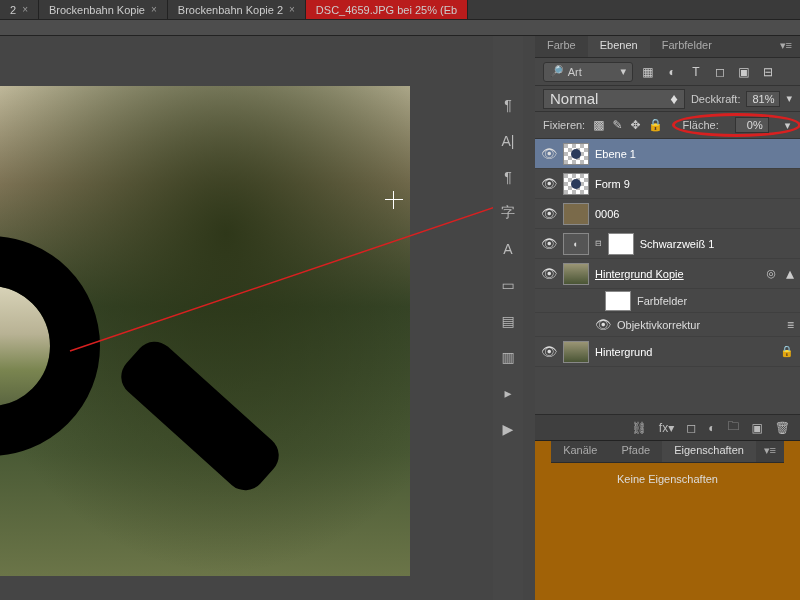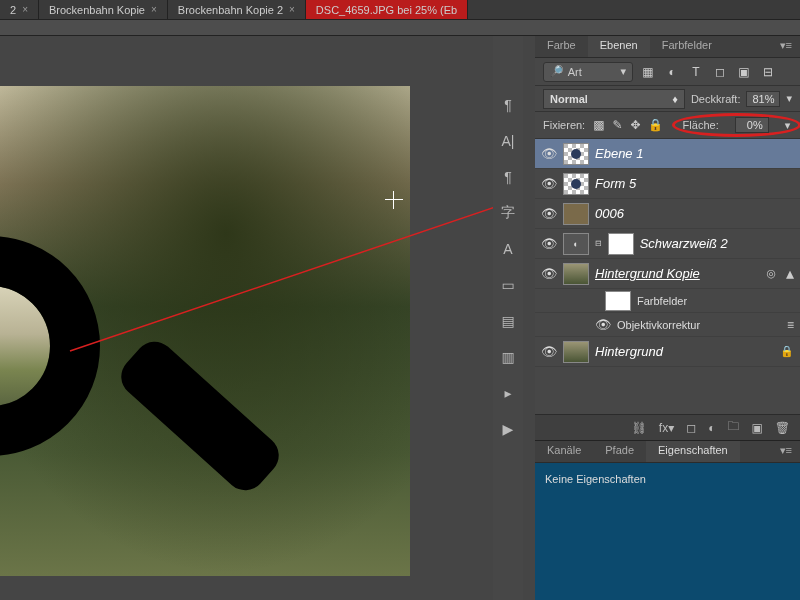--- a/index.html
+++ b/index.html
@@ -43,56 +43,56 @@
 .panel-tabs { display:flex; height:22px; background:#3f3f3f; border-bottom:1px solid #2b2b2b; }
 .ptab { padding:3px 12px; font-size:11px; color:#aaa; cursor:pointer; }
 .ptab.active { background:#474747; color:#ddd; }
 .panel-menu { margin-left:auto; padding:3px 8px; color:#aaa; font-size:11px; }
 
 .toolbar { height:28px; display:flex; align-items:center; padding:0 8px; gap:6px; border-bottom:1px solid #333; }
 .search { flex:0 0 90px; height:20px; background:#555; border:1px solid #333; border-radius:3px; display:flex; align-items:center; padding:0 6px; color:#ccc; font-size:11px; gap:4px; }
 .iconbtn { width:18px; height:18px; display:flex; align-items:center; justify-content:center; color:#ccc; cursor:pointer; font-size:12px; }
 
 .blendrow { height:26px; display:flex; align-items:center; padding:0 8px; gap:6px; border-bottom:1px solid #333; }
-.select { flex:1; height:20px; background:#555; border:1px solid #333; color:#ddd; font-size:11px; padding:0 6px; display:flex; align-items:center; justify-content:space-between;font-weight:bold; }
+.select { flex:1; height:20px; background:#555; border:1px solid #333; color:#ddd; font-size:15px; padding:0 6px; display:flex; align-items:center; justify-content:space-between; }
 .label { color:#ccc; font-size:11px; }
 .val { background:#555; border:1px solid #333; color:#ddd; font-size:11px; padding:1px 5px; min-width:34px; text-align:right; }
 
 .lockrow { height:26px; display:flex; align-items:center; padding:0 8px; gap:8px; }
 .lockicons { display:flex; gap:8px; }
 .lockicons span { color:#ccc; font-size:12px; cursor:pointer; }
 
 .fill-circle { border:3px solid #d82020; border-radius:50%; padding:1px 8px; display:flex; align-items:center; gap:16px; margin-left:auto; }
 
 
 .layers { flex:1; overflow:auto; background:#474747; border-top:1px solid #333; }
 .layer { height:30px; display:flex; align-items:center; padding:0 6px; gap:6px; border-bottom:1px solid #3f3f3f; }
 .layer.sel { background:#667a99; }
 .eye { width:16px; text-align:center; color:#ddd; font-size:13px; cursor:pointer; }
 .thumb { width:26px; height:22px; border:1px solid #888; background:#888; display:flex; align-items:center; justify-content:center; font-size:9px; }
 .thumb.checker { background: repeating-conic-gradient(#fff 0 25%, #bbb 0 50%) 0 0/8px 8px; position:relative; }
 .thumb.checker::after { content:""; width:10px; height:10px; border-radius:50%; background:#2a3a5a; }
 .thumb.white { background:#fff; }
 .thumb.adj { background:#555; color:#ddd; }
 .thumb.photo { background: linear-gradient(#9a9575,#4a5535); }
-.layer-name { color:#fff; font-size:13px;font-style:italic; }
+.layer-name { color:#fff; font-size:11px; }
 .layer-name.u { text-decoration:underline; }
 .link { margin-left:auto; color:#ccc; font-size:11px; }
 .lock { color:#ccc; font-size:11px; margin-left:auto; }
 .filterline { padding-left:70px; height:24px; display:flex; align-items:center; gap:6px; color:#ddd; font-size:11px; border-bottom:1px solid #3f3f3f; }
 .filterline2 { padding-left:60px; height:24px; display:flex; align-items:center; gap:6px; color:#ddd; font-size:11px; border-bottom:1px solid #3f3f3f; }
 .fthumb { width:26px; height:20px; background:#fff; border:1px solid #888; }
 .ftoggle { margin-left:auto; margin-right:6px; color:#ccc; font-size:12px; }
 
 
 .bottomrow { height:26px; background:#3f3f3f; border-top:1px solid #2b2b2b; display:flex; align-items:center; justify-content:flex-end; gap:12px; padding:0 10px; }
 .bottomrow span { color:#bbb; font-size:12px; cursor:pointer; }
 
 
-.lower { height:160px; background:#0c4a6e; border-top:1px solid #222; display:flex; flex-direction:column; }
+.lower { height:160px; background:#a16207; border-top:1px solid #222; display:flex; flex-direction:column;align-items:center; }
 .eig-body { padding:10px; color:#ddd; font-size:11px; }
 
 </style>
 </head>
 <body>
 
 <div class="tabs">
   <div class="tab">
       <span>2</span>
       <span class="x">×</span>
@@ -185,33 +185,33 @@
 
     <div class="layers">
       <div class="layer sel">
         <span class="eye">👁</span>
         <div class="thumb checker"></div>
         <span class="layer-name">Ebene 1</span>
       </div>
       <div class="layer">
         <span class="eye">👁</span>
         <div class="thumb checker"></div>
-        <span class="layer-name">Form 5</span>
+        <span class="layer-name">Form 9</span>
       </div>
       <div class="layer">
         <span class="eye">👁</span>
         <div class="thumb" style="background:#7a6a4a"></div>
         <span class="layer-name">0006</span>
       </div>
       <div class="layer">
         <span class="eye">👁</span>
         <div class="thumb adj">◐</div>
         <span style="color:#ccc;font-size:8px">⊟</span>
         <div class="thumb white"></div>
-        <span class="layer-name">Schwarzweiß 2</span>
+        <span class="layer-name">Schwarzweiß 1</span>
       </div>
       <div class="layer">
         <span class="eye">👁</span>
         <div class="thumb photo"></div>
         <span class="layer-name u">Hintergrund Kopie</span>
         <span class="link">◎</span>
         <span style="color:#ccc;margin-left:4px">▴</span>
       </div>
       <div class="filterline">
         <div class="fthumb"></div>

